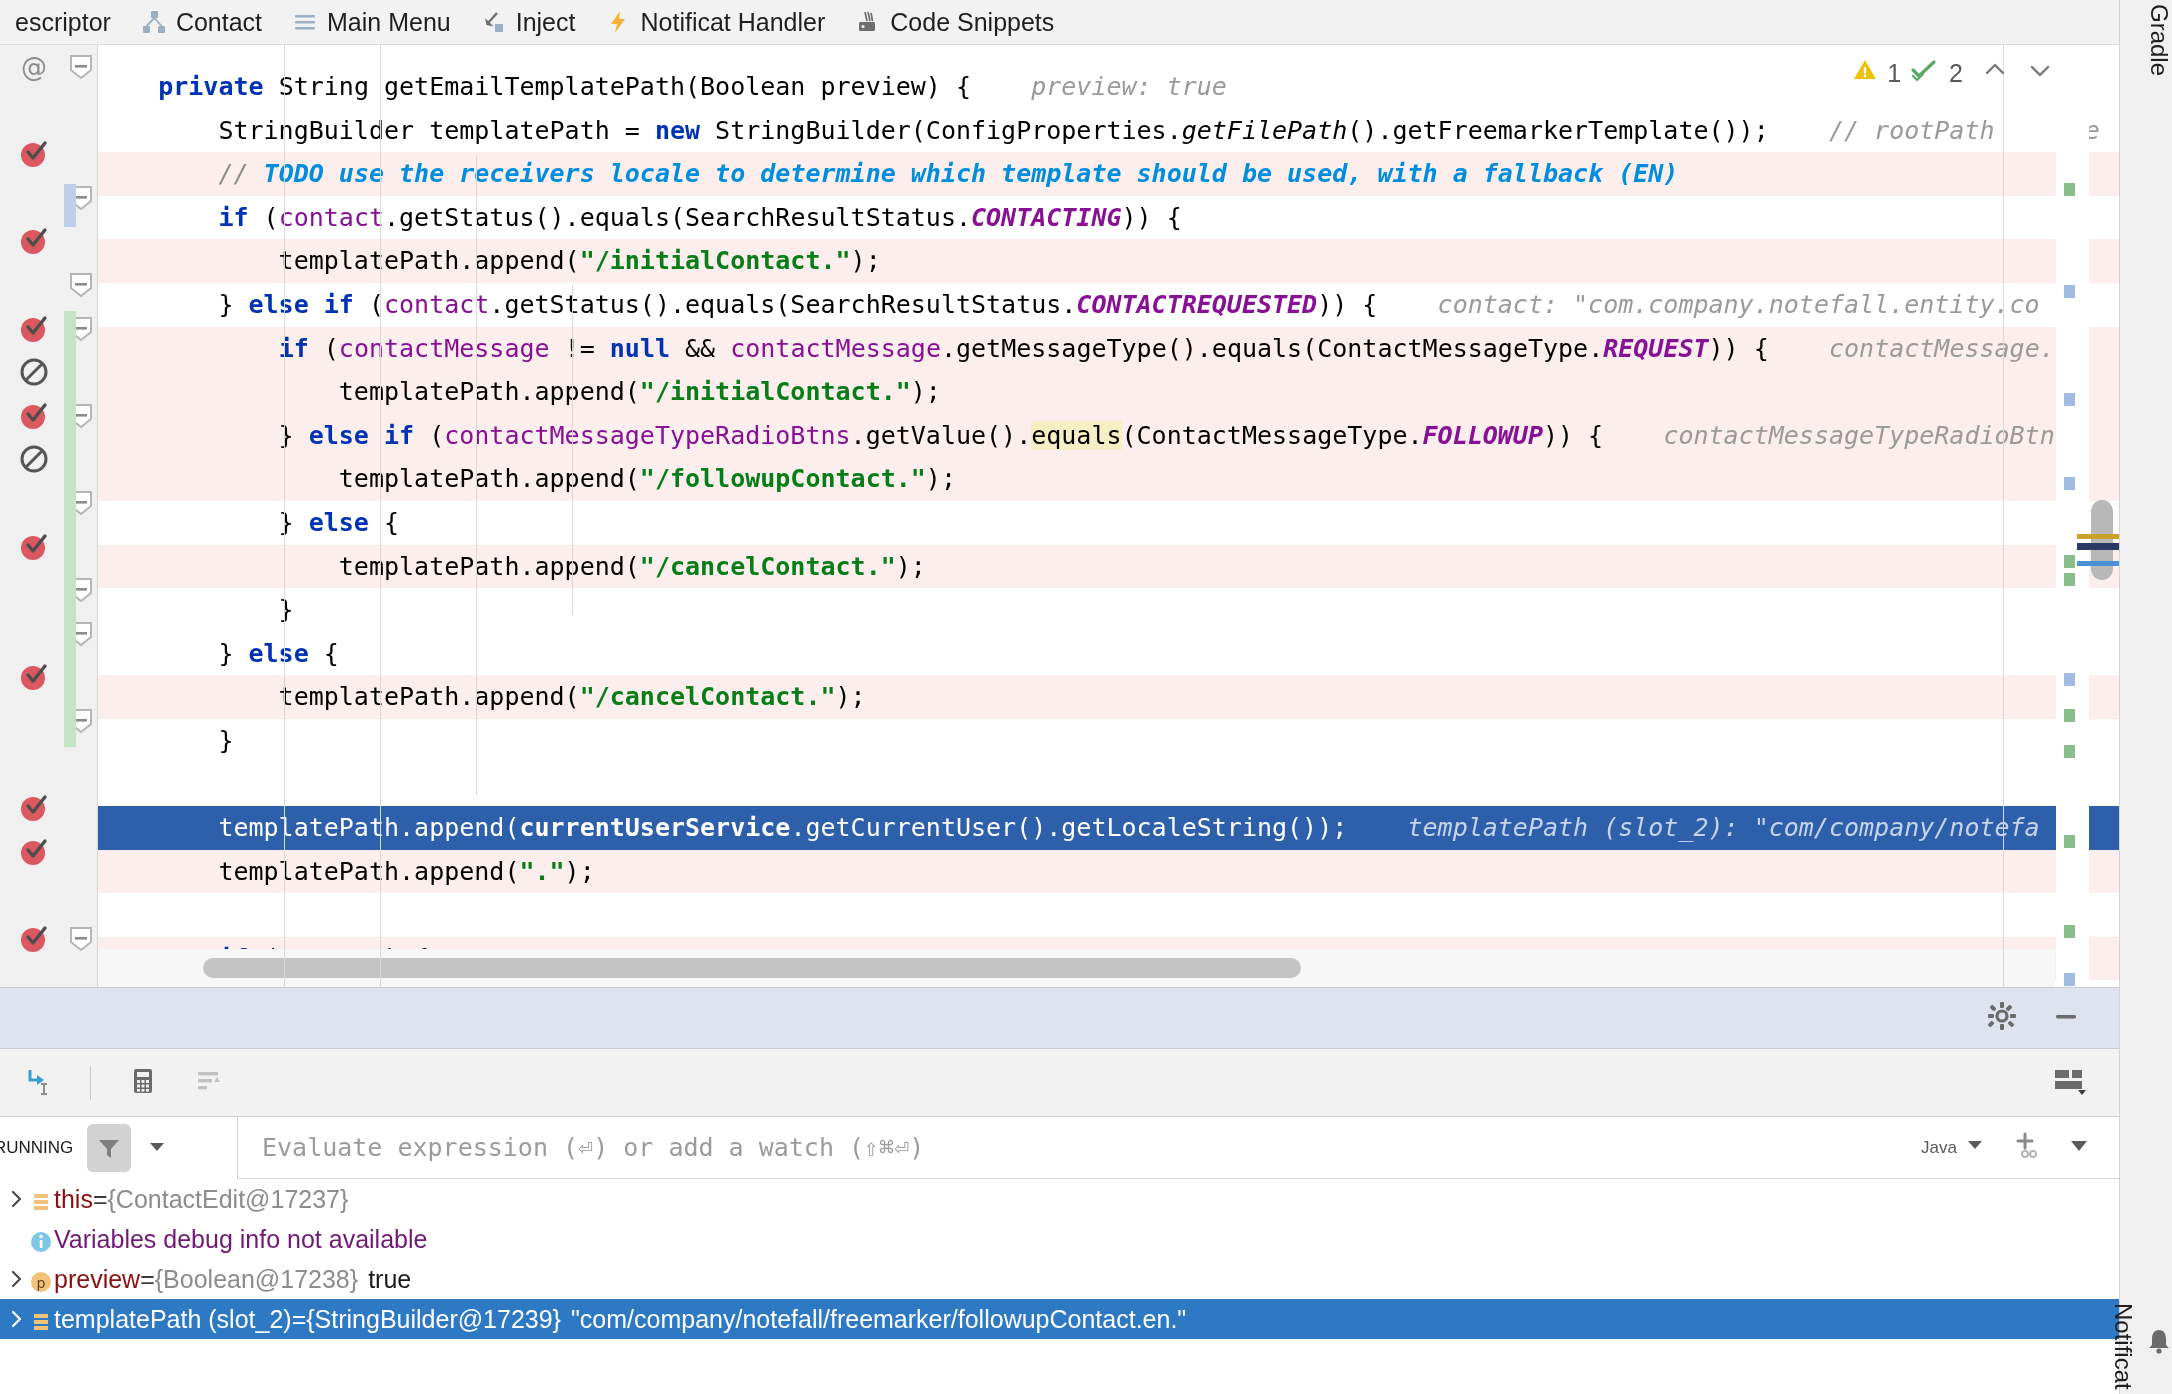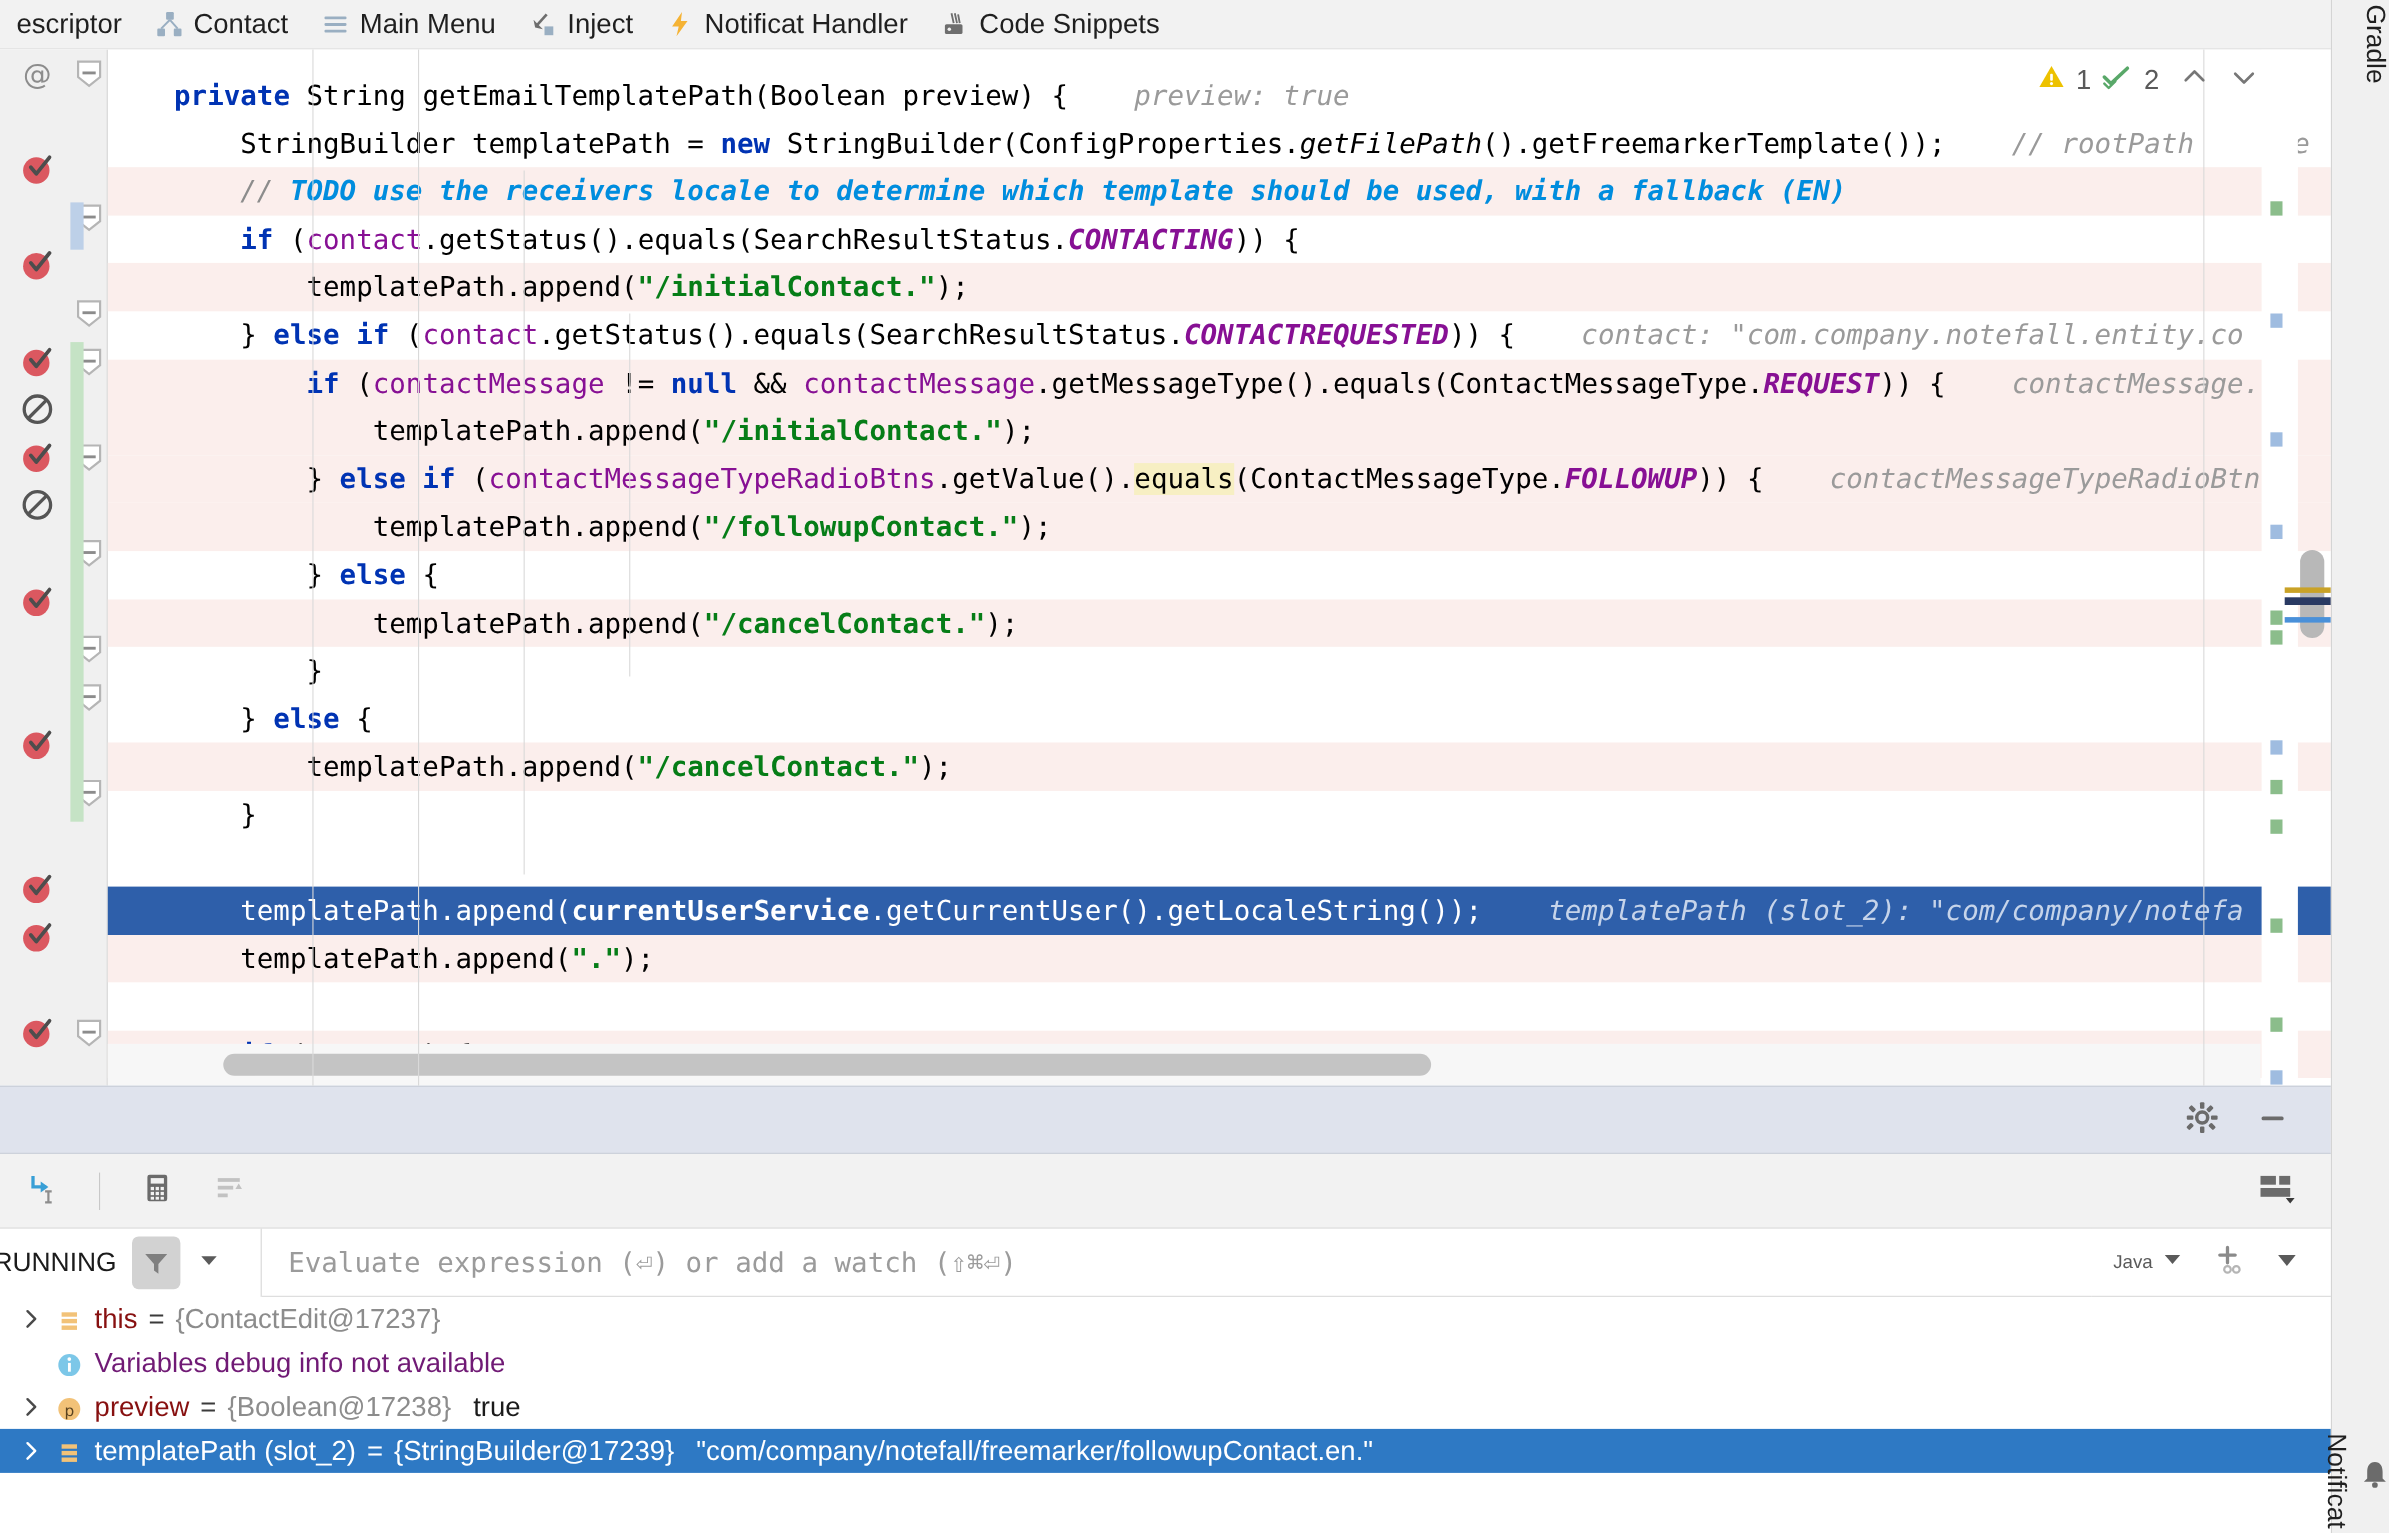--- a/index.html
+++ b/index.html
@@ -138,21 +138,21 @@
   .eval-row {
     position: absolute; left: 0; top: 1117px; width: 2119px; height: 62px;
     display: flex; align-items: stretch;
   }
   .frames-head {
     width: 238px; flex: 0 0 238px;
     display: flex; align-items: center; gap: 14px;
     padding-left: 0px;
     border-right: 1px solid #d0d0d0;
     background: #ffffff;
-    font-size: 24px; color: #1b1b1b;
+    font-size: 17px; color: #1b1b1b;
     overflow: hidden;
   }
   .filter-btn {
     width: 44px; height: 48px; background: #d2d2d2; border-radius: 6px;
     display: flex; align-items: center; justify-content: center;
   }
   .eval-field {
     flex: 1; display: flex; align-items: center;
     padding-left: 24px;
     background: #ffffff;
@@ -186,22 +186,22 @@
   .frame-row .pkg { color: #6e6e6e; font-style: italic; }
   .frame-accent {
     position: absolute; left: 228px; width: 11px; height: 40px; background: #2e79c4;
   }
 
   .vars-pane {
     flex: 1; background: #ffffff; overflow: hidden; position: relative;
   }
   .var-row {
     height: 40px; line-height: 40px; white-space: nowrap;
-    display: flex; align-items: center; gap: 10px;
-    font-size: 25px; padding-left: 16px;
+    display: flex; align-items: center; gap: 0;
+    font-size: 25px; padding-left: 4px;
     color: #1b1b1b;
   }
   .var-row.sel { background: #2e79c4; color: #ffffff; }
   .var-row.sel .vname { color: #ffffff; }
   .var-row.sel .veq   { color: #ffffff; }
   .var-row.sel .vval  { color: #ffffff; }
   .arrow {
     width: 24px; flex: 0 0 24px; display:flex; align-items:center; justify-content:center;
   }
   .vicon { width: 26px; height: 26px; flex: 0 0 26px; }

